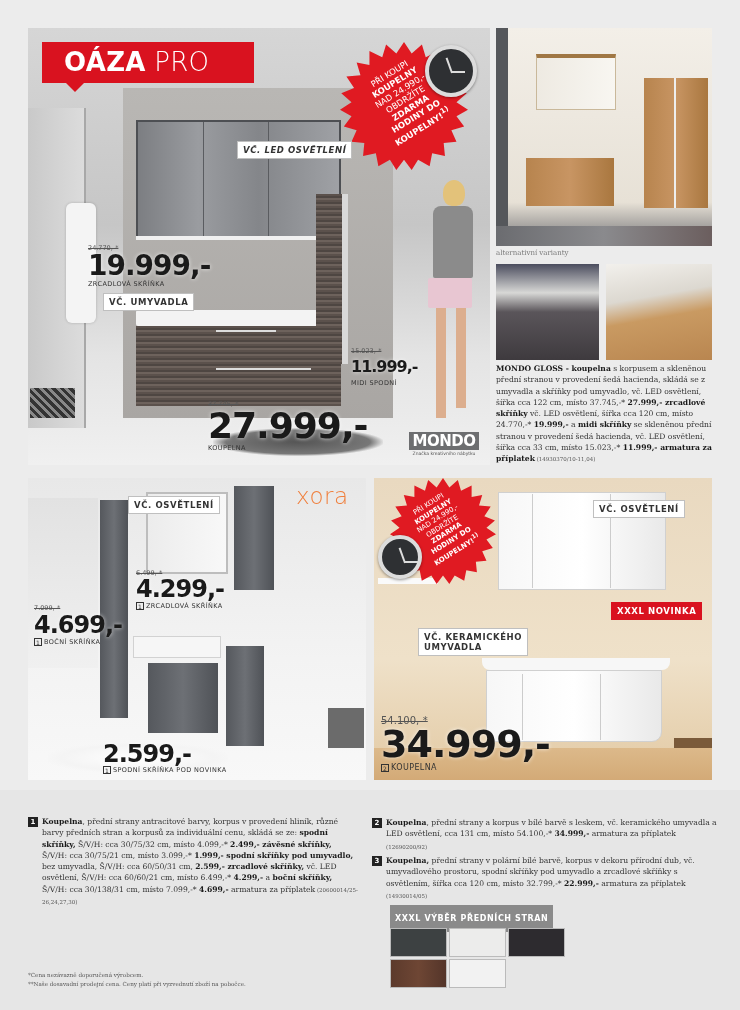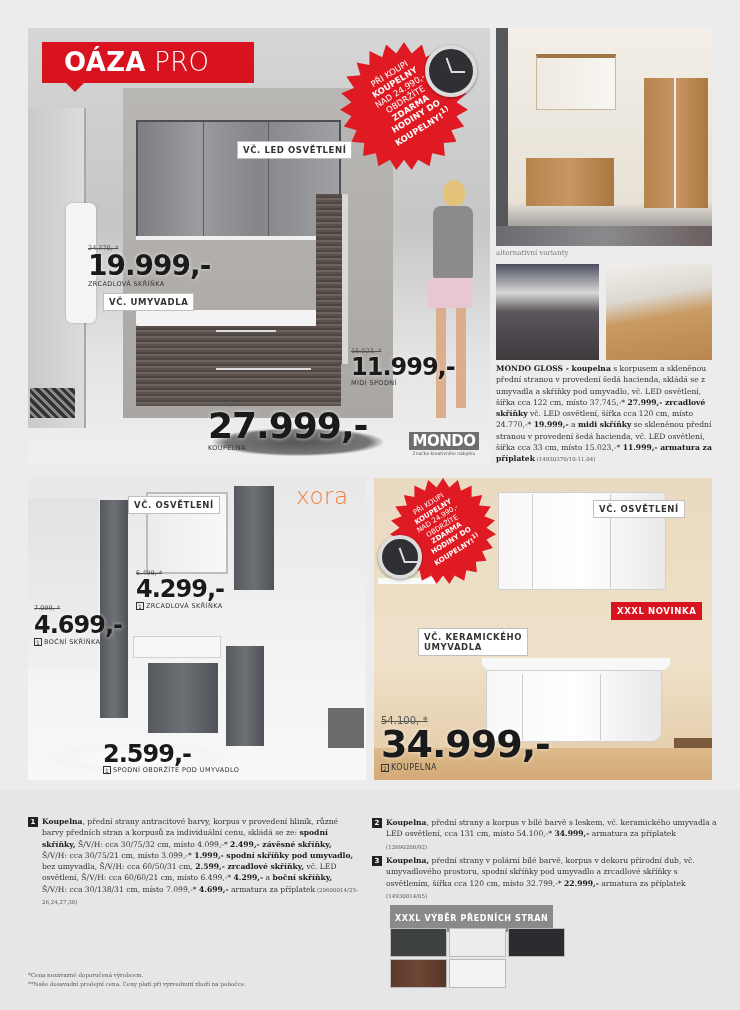--- a/index.html
+++ b/index.html
@@ -115,31 +115,31 @@
     <div class="b">KOUPELNY</div>
     <div>NAD 24.990,-</div>
     <div>OBDRŽÍTE</div>
     <div class="b">ZDARMA</div>
     <div class="b">HODINY DO</div>
     <div class="b"><span>KOUPELNY!</span><sup>1)</sup></div>
   </div>
 </div>
 <div class="clock" style="left:425px;top:45px;"></div>
 
-<div class="tag" style="left:237px;top:141px;">VČ. LED OSVĚTLENÍ</div>
+<div class="tag" style="left:237px;top:141px;font-style:italic;">VČ. LED OSVĚTLENÍ</div>
 <div class="tag" style="left:103px;top:293px;">VČ. UMYVADLA</div>
 
 <div class="price" style="left:88px;top:235px;margin-top:9px;">
   <span class="old">24.770,-*</span>
   <span class="val" style="font-size:28px;line-height:28px;">19.999,-</span>
   <span class="lbl">ZRCADLOVÁ SKŘÍŇKA</span>
 </div>
 <div class="price" style="left:351px;top:347px;">
   <span class="old">15.023,-*</span>
-  <span class="val" style="font-size:24px;line-height:24px;">11.999,-</span>
+  <span class="val" style="font-size:16px;line-height:24px;">11.999,-</span>
   <span class="lbl">MIDI SPODNÍ</span>
 </div>
 <div class="price" style="left:208px;top:400px;">
   <span class="old">37.745,-*</span>
   <span class="val" style="font-size:36px;line-height:36px;">27.999,-</span>
   <span class="lbl">KOUPELNA</span>
 </div>
 
 <div class="logo-mondo">
   <div class="box">MONDO</div>
@@ -181,21 +181,21 @@
   <span class="val" style="font-size:24px;line-height:25px;">4.299,-</span>
   <span class="lbl"><span class="num-box">1</span><span>ZRCADLOVÁ SKŘÍŇKA</span></span>
 </div>
 <div class="price" style="left:34px;top:604px;">
   <span class="old">7.099,-*</span>
   <span class="val" style="font-size:24px;line-height:26px;">4.699,-</span>
   <span class="lbl"><span class="num-box">1</span><span>BOČNÍ SKŘÍŇKA</span></span>
 </div>
 <div class="price" style="left:103px;top:742px;">
   <span class="val" style="font-size:24px;line-height:24px;">2.599,-</span>
-  <span class="lbl"><span class="num-box">1</span><span>SPODNÍ OBDRŽÍTE POD UMYVADLO</span></span>
+  <span class="lbl"><span class="num-box">1</span><span>SPODNÍ SKŘÍŇKA POD NOVINKA</span></span>
 </div>
 
 <div class="panel p-white">
   <div class="shape white-cab" style="left:124px;top:14px;width:168px;height:98px;"></div>
   <div class="shape" style="left:158px;top:16px;width:1px;height:94px;background:#ccc;"></div>
   <div class="shape" style="left:236px;top:16px;width:1px;height:94px;background:#ccc;"></div>
   <div class="shape" style="left:108px;top:180px;width:188px;height:12px;background:#f7f7f7;border-radius:0 0 8px 8px;"></div>
   <div class="shape white-cab" style="left:112px;top:192px;width:176px;height:72px;border-radius:0 0 10px 10px;"></div>
   <div class="shape" style="left:148px;top:196px;width:1px;height:66px;background:#ccc;"></div>
   <div class="shape" style="left:226px;top:196px;width:1px;height:66px;background:#ccc;"></div>

